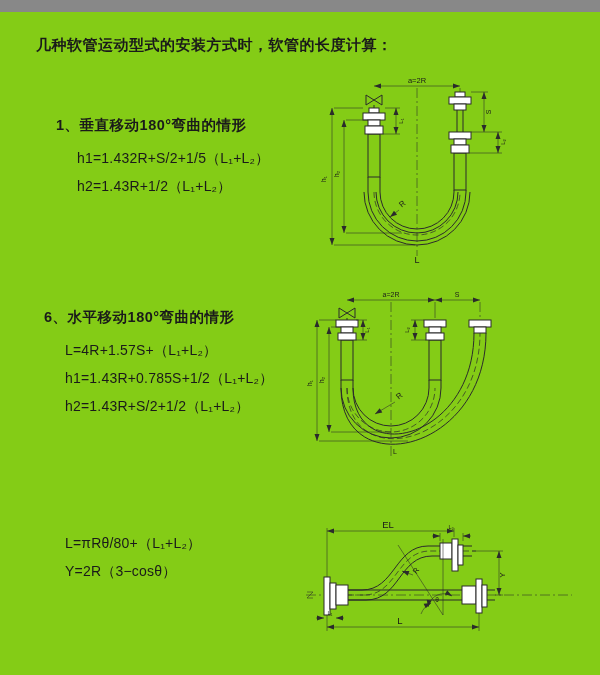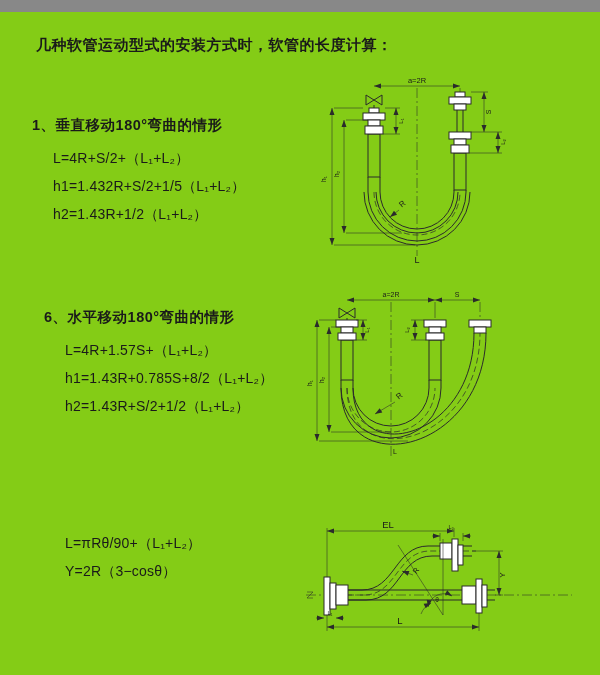--- a/index.html
+++ b/index.html
@@ -8,21 +8,21 @@
     background:#84cc16;color:#1a1a1a;overflow:hidden;
     font-family:"Liberation Sans","DejaVu Sans",sans-serif;
   }
   .title{
     position:absolute;left:36px;top:24px;
     font-size:15px;font-weight:bold;letter-spacing:.5px;
   }
   .sec{position:absolute;width:270px;}
   .sec .heading{font-size:14.5px;font-weight:bold;margin-bottom:9px;letter-spacing:.5px;}
   .sec .formula{font-size:14px;line-height:28px;padding-left:21px;letter-spacing:.2px;white-space:nowrap;}
-  #sec1{left:32px;top:104px;}
+  #sec1{left:56px;top:104px;}
   #sec2{left:44px;top:296px;}
   #sec3{left:44px;top:517px;}
   .diag{position:absolute;}
   #d1{left:312px;top:62px;}
   #d2{left:303px;top:276px;}
   #d3{left:300px;top:503px;}
   svg .ln{stroke:#2b2b2b;stroke-width:1;fill:none;}
   svg .tn{stroke:#2b2b2b;stroke-width:.55;fill:none;}
   svg .cl{stroke:#2b2b2b;stroke-width:.55;fill:none;stroke-dasharray:10 3 2 3;}
   svg .dsh{stroke:#2b2b2b;stroke-width:.7;fill:none;stroke-dasharray:6 3;}
@@ -31,34 +31,33 @@
 </style>
 </head>
 <body>
 
 <div class="page">
 
   <div class="title">几种软管运动型式的安装方式时，软管的长度计算：</div>
 
   <section class="sec" id="sec1">
     <div class="heading">1、垂直移动180°弯曲的情形</div>
-    <div class="formula">L=4R+S/2+（L₁+L₂）</div>
     <div class="formula">h1=1.432R+S/2+1/5（L₁+L₂）</div>
     <div class="formula">h2=1.43R+1/2（L₁+L₂）</div>
   </section>
 
   <section class="sec" id="sec2">
     <div class="heading">6、水平移动180°弯曲的情形</div>
     <div class="formula">L=4R+1.57S+（L₁+L₂）</div>
-    <div class="formula">h1=1.43R+0.785S+8/2（L₁+L₂）</div>
+    <div class="formula">h1=1.43R+0.785S+1/2（L₁+L₂）</div>
     <div class="formula">h2=1.43R+S/2+1/2（L₁+L₂）</div>
   </section>
 
   <section class="sec" id="sec3">
-    <div class="formula">L=πRθ/90+（L₁+L₂）</div>
+    <div class="formula">L=πRθ/80+（L₁+L₂）</div>
     <div class="formula">Y=2R（3−cosθ）</div>
   </section>
 
   <svg id="d1" class="diag" width="258" height="195" viewBox="0 0 258 195">
     <defs>
       <marker id="d1a" viewBox="0 0 8 6" markerWidth="8" markerHeight="6" refX="7.5" refY="3" orient="auto-start-reverse" markerUnits="userSpaceOnUse">
         <path d="M0.5,0.5 L7.5,3 L0.5,5.5 Z" fill="#2b2b2b"></path>
       </marker>
       <pattern id="d1b" width="4" height="4" patternUnits="userSpaceOnUse">
         <path d="M0,4 L4,0 M0,0 L4,4" stroke="#666" stroke-width="0.5" fill="none"></path>

